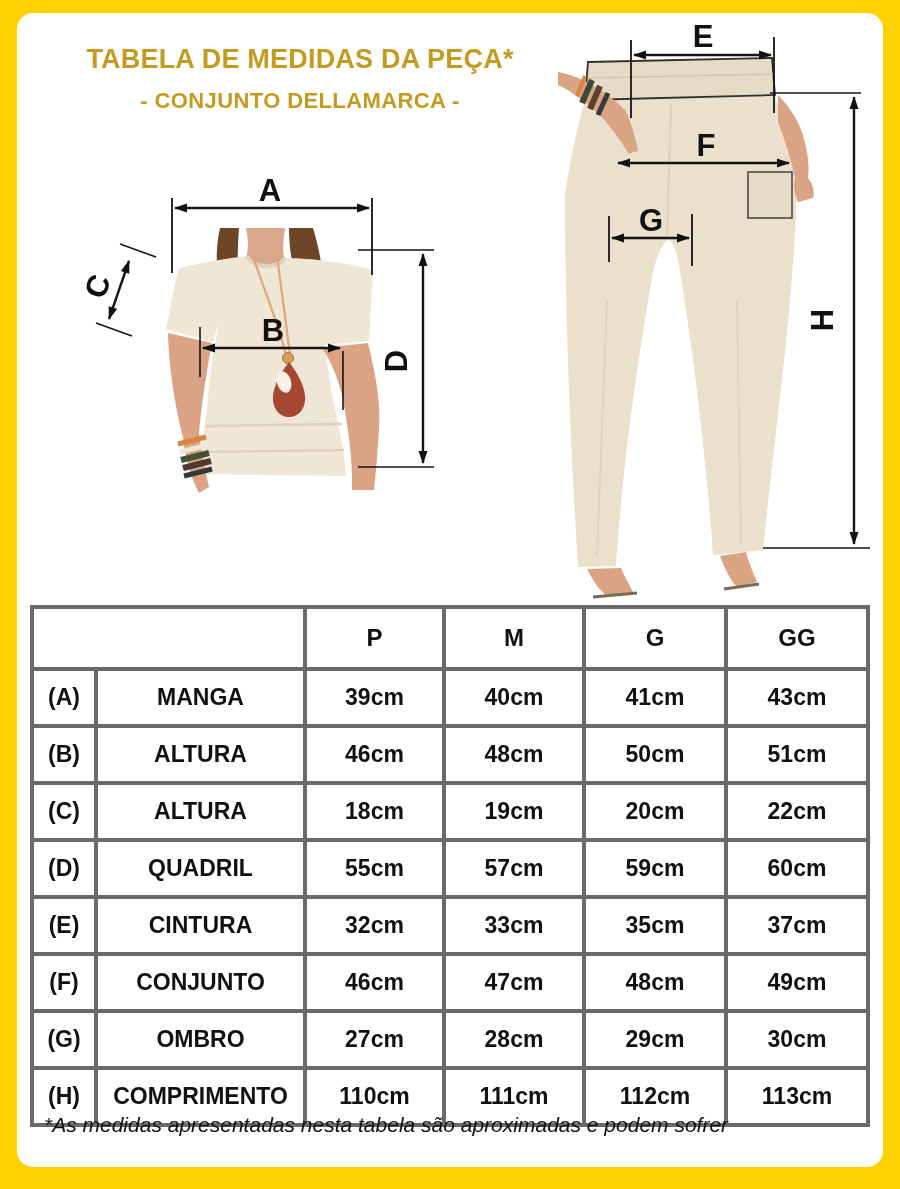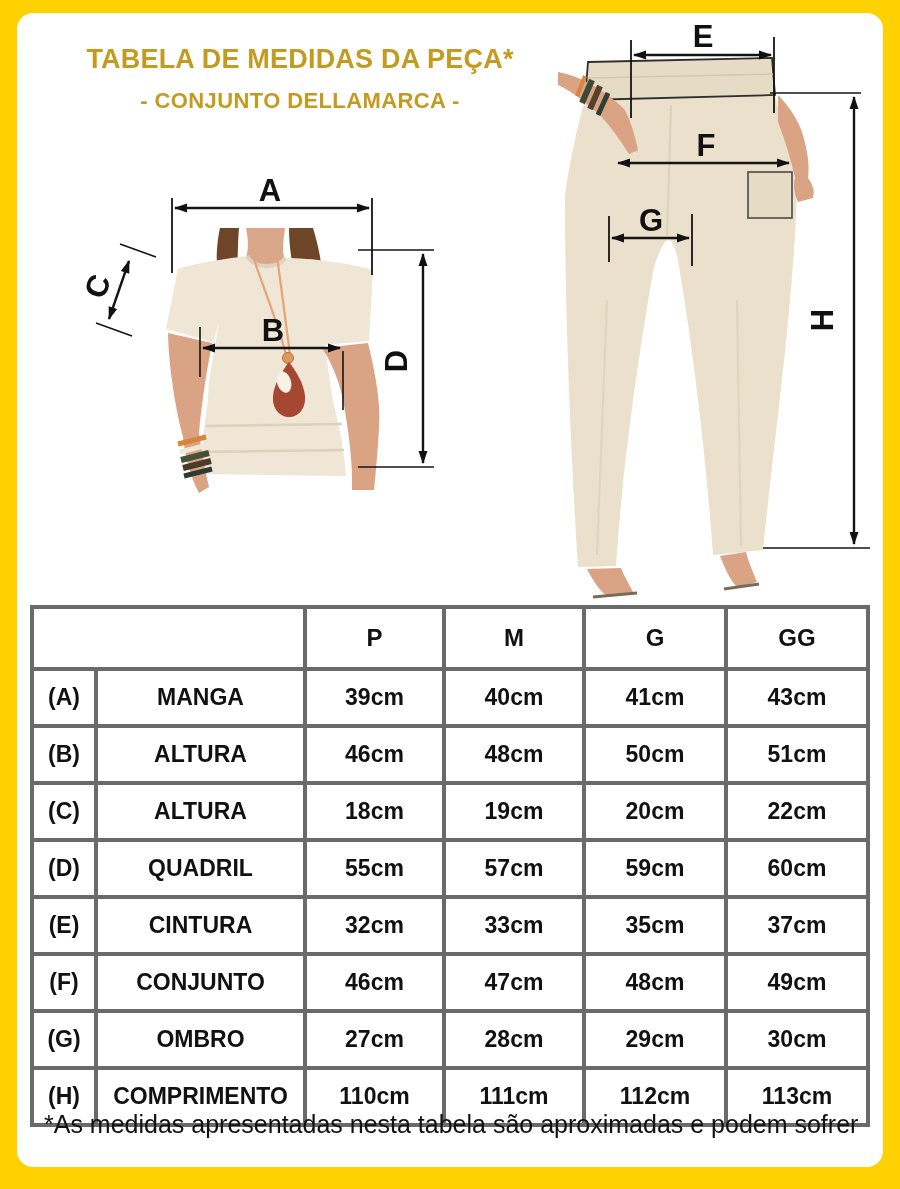--- a/index.html
+++ b/index.html
@@ -45,22 +45,23 @@
     border:4px solid #6A6A6A;
     text-align:center;vertical-align:middle;
     font-size:23px;font-weight:bold;color:#111;
     padding:0;
     background:#fff;
   }
   table.sizes tr.head th{height:58px;font-size:24px;}
   table.sizes tr.data td{height:53px;}
   .note{
     position:absolute;left:44px;top:1110px;width:832px;
-    font-size:25px;line-height:29.5px;color:#111;
+    font-size:21px;line-height:29.5px;color:#111;
     font-weight:normal;
+    font-style:italic;
   }
 </style>
 </head>
 <body>
 
 <div class="frame"></div>
 
 <div class="title">TABELA DE MEDIDAS DA PEÇA*</div>
 <div class="subtitle">- CONJUNTO DELLAMARCA -</div>
 

